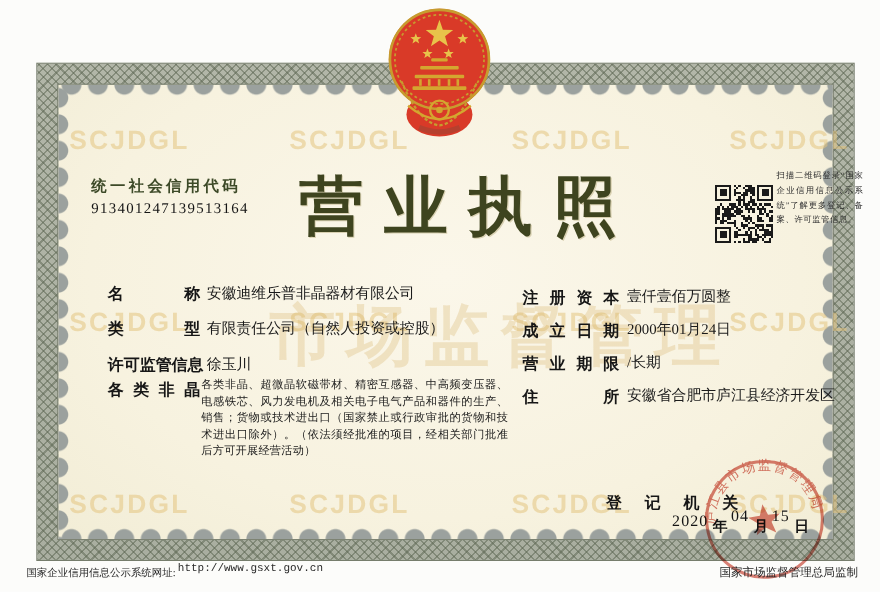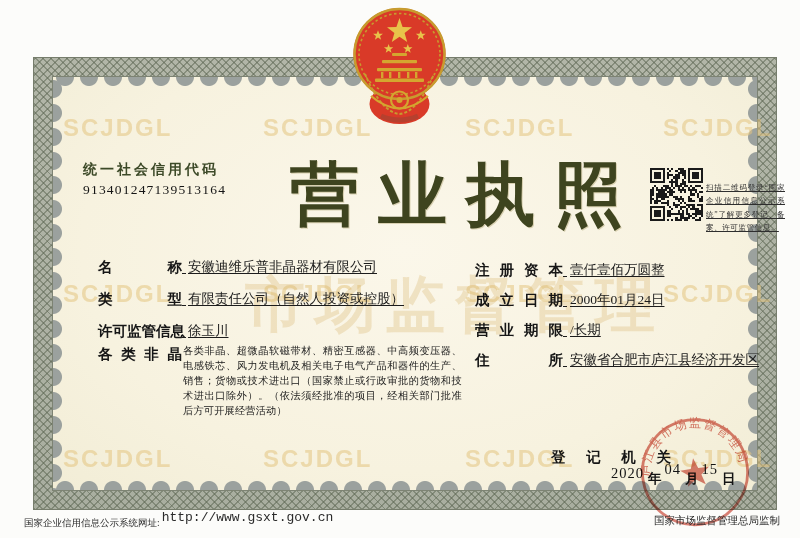--- a/index.html
+++ b/index.html
@@ -53,35 +53,35 @@
   .credit-label{
     position:absolute;left:30px;top:84px;
     font-family:"Liberation Sans","DejaVu Sans",sans-serif;
     font-weight:bold;font-size:14px;letter-spacing:3px;color:#3d4a28;
   }
   .credit-code{
     position:absolute;left:30px;top:105px;
     font-size:13.5px;letter-spacing:1.2px;color:#151515;
   }
   .title{
-    position:absolute;left:237px;top:72px;
+    position:absolute;left:219px;top:72px;
     font-family:"Liberation Sans","DejaVu Sans",sans-serif;
-    font-weight:bold;font-size:69px;letter-spacing:19px;
+    font-weight:bold;font-size:58px;letter-spacing:19px;
     color:#3e441f;white-space:nowrap;
     text-shadow:1px 1px 0 rgba(120,100,20,.25);
   }
 
   .qr{position:absolute;left:597px;top:91px;width:53px;height:53px;}
   .qr-note{
-    position:absolute;left:653px;top:104px;width:79px;
+    position:absolute;left:653px;top:76px;width:79px;
     font-size:7.6px;line-height:13.4px;color:#2e2e2e;
-    letter-spacing:.5px;text-align:justify;text-decoration:underline;
-  }
-
-  .row{position:absolute;white-space:nowrap;text-decoration:underline;}
+    letter-spacing:.5px;text-align:justify;
+  }
+
+  .row{position:absolute;white-space:nowrap;}
   .flabel{
     display:inline-block;text-align:justify;text-align-last:justify;
     font-size:14.5px;font-weight:bold;color:#161616;vertical-align:top;
   }
   .flabel.lw{width:84px;}
   .flabel.rw{width:88px;}
   .fvalue{font-size:13.5px;color:#1b1b1b;vertical-align:top;}
   .scope-value{
     position:absolute;left:130px;top:266px;width:279px;
     font-size:10.2px;line-height:15px;color:#1b1b1b;
@@ -101,21 +101,21 @@
   .seal{position:absolute;left:583px;top:334px;width:118px;height:118px;
     mix-blend-mode:multiply;opacity:.88;}
 
   .emblem{position:absolute;left:318px;top:-53px;width:97px;height:125px;}
 
   .footer-left{
     position:absolute;left:24px;top:515px;font-size:9.5px;color:#2a2a2a;white-space:nowrap;
   }
   .footer-left .url{
     position:relative;top:-5px;margin-left:2px;
-    font-family:"Liberation Mono","DejaVu Sans Mono",monospace;font-size:13px;
+    font-family:"Liberation Mono","DejaVu Sans Mono",monospace;font-size:10px;
   }
   .footer-right{
     position:absolute;right:20px;top:514px;font-size:10.5px;color:#252525;white-space:nowrap;
   }
 </style>
 </head>
 <body>
 
 <div class="cert">
   <div class="border-band"></div>

